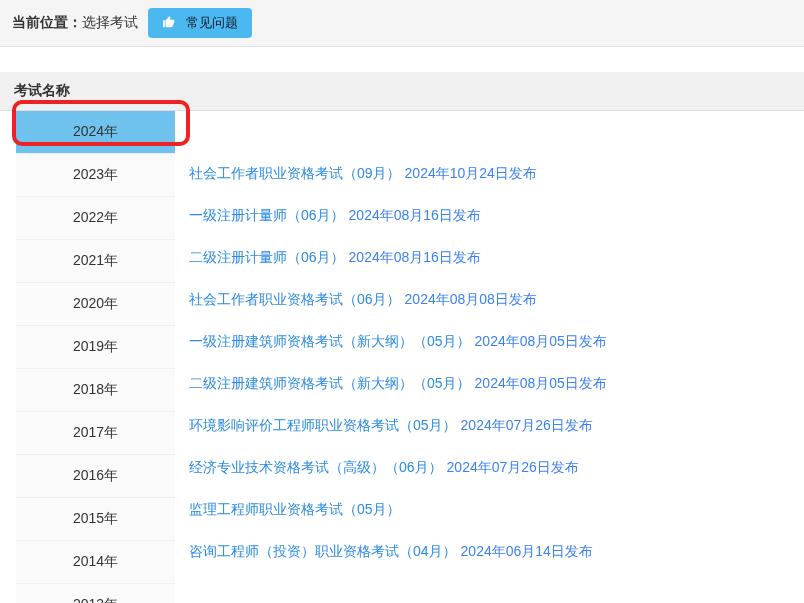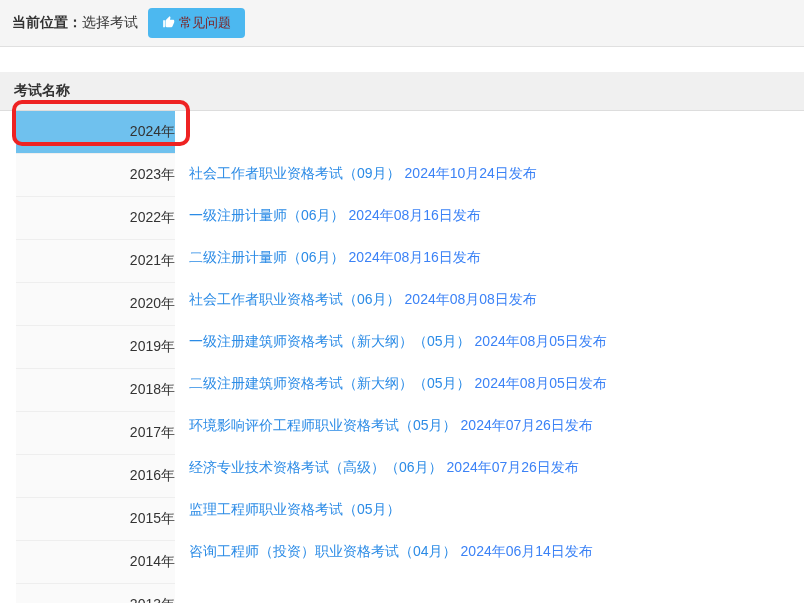--- a/index.html
+++ b/index.html
@@ -9,48 +9,48 @@
       background: #f5f5f5;
       padding: 8px 12px;
       display: flex;
       align-items: center;
       gap: 10px;
       border-bottom: 1px solid #e0e0e0;
     }
     
     .faq-button {
       background: #4cb8f0;
-      color: #7f1d1d;
+      color: #0f172a;
       border: none;
       border-radius: 4px;
       padding: 6px 14px;
       font-size: 13px;
       cursor: pointer;
       display: inline-flex;
       align-items: center;
-      gap: 3px;
+      gap: 10px;
     }
     .faq-button .icon { font-size: 14px; }
     
     .table-wrap { padding: 0; }
     
     .header-row {
       display: flex;
       background: #f0f0f0;
       border-bottom: 1px solid #ddd;
       margin-top: 25px;
     }
     .header-row .col-year { width: 175px; padding: 10px 14px; font-weight: bold; border-right: 1px solid #e5e5e5; }
     .header-row .col-name { flex: 1; padding: 10px 14px; font-weight: bold; }
     
     .content-row { display: flex; }
     
     .year-list { width: 175px; display: flex; flex-direction: column; padding-left: 16px; }
     .year-item {
-      text-align: right;
+      text-align: center;
       padding: 12px 0;
       border-bottom: 1px solid #eee;
       background: #fafafa;
       cursor: pointer;
       color: #333;
     }
     .year-item.active { background: #6fc1ee; color: #333; }
     
     .exam-list { flex: 1; display: flex; flex-direction: column; padding-top: 42px; }
     .exam-item {

